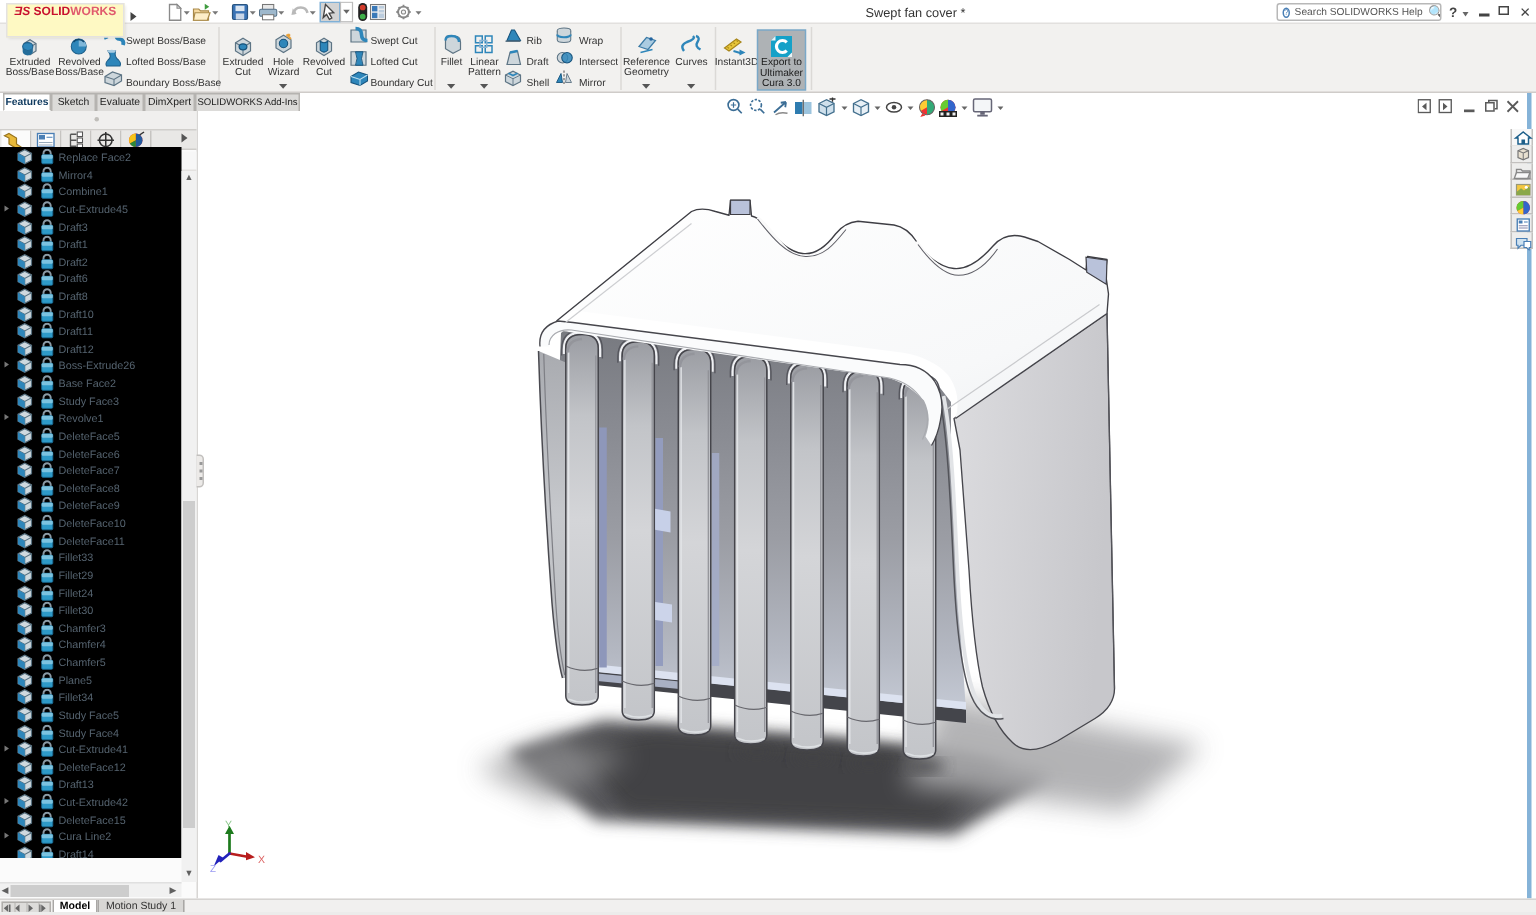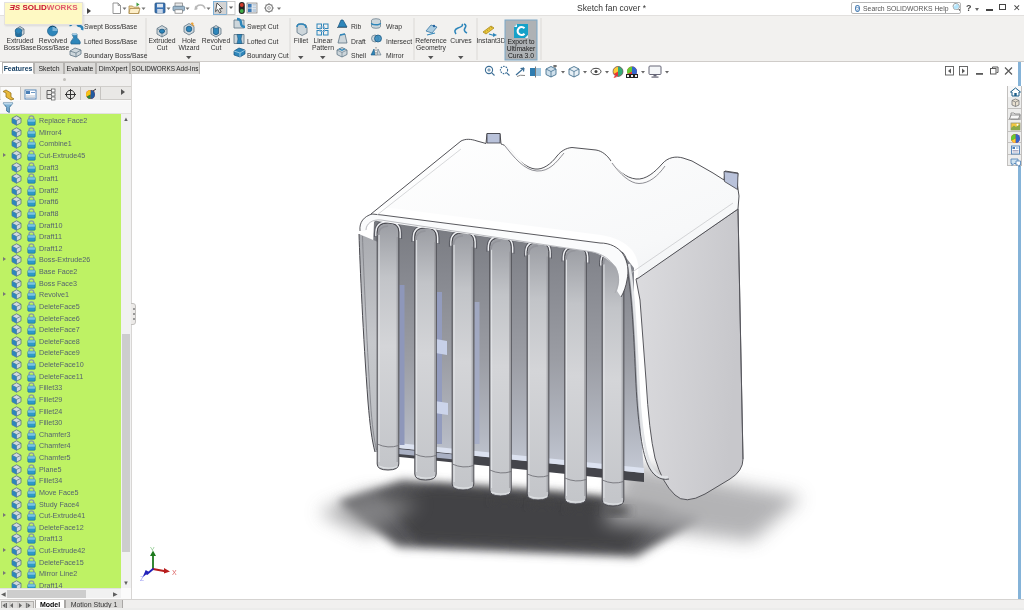--- a/index.html
+++ b/index.html
@@ -22,21 +22,21 @@
 #tabband{position:absolute;left:0;top:62px;width:1024px;height:12px;background:#fff}
 .ctab{position:absolute;top:62px;height:12px;background:#dcdbd9;border:1px solid #b5b3b0;border-bottom:none;font-size:6.9px;color:#222;text-align:center;line-height:11px;white-space:nowrap;overflow:hidden}
 .ctab.sel{background:#fff;color:#0f3a5f;font-weight:bold;border-bottom:1px solid #fff}
 
 #leftpanel{position:absolute;left:0;top:74px;width:132px;height:525px;background:#fbfbfb;border-right:1px solid #d8d6d4}
 #lp-top{position:absolute;left:0;top:0;width:131px;height:12px;background:#f0efee}
 #lp-tabs{position:absolute;left:0;top:12px;width:131px;height:14px;background:#e9e8e6;border-top:1px solid #d0cecb;border-bottom:1px solid #cfcdca}
 .lptab{position:absolute;top:0px;width:20px;height:13px;border-right:1px solid #c6c4c1;background:#e9e8e6}
 .lptab.sel{background:#fbfbfb}
 #lp-filter{position:absolute;left:0;top:27px;width:131px;height:13px;background:#f7f7f7;border-bottom:1px solid #e3e1df}
-#tree{position:absolute;left:0;top:40px;width:121px;height:474px;overflow:hidden;background:#bef264}
+#tree{position:absolute;left:0;top:24px;width:121px;height:474px;overflow:hidden;background:#000000}
 .trow{position:absolute;left:0;width:121px;height:11.6px;font-size:7.2px;color:#55636f;white-space:nowrap}
 .trow .txt{position:absolute;left:39px;top:1px}
 .trow svg{position:absolute}
 .arr{position:absolute;left:3px;top:3px;width:0;height:0;border-top:2.5px solid transparent;border-bottom:2.5px solid transparent;border-left:3.5px solid #777}
 
 #vsb{position:absolute;left:121px;top:40px;width:10px;height:474px;background:#f1f1f1}
 #vsb .thumb{position:absolute;left:1px;top:220px;width:8px;height:218px;background:#cdcdcd}
 #hsb{position:absolute;left:0;top:514px;width:121px;height:10px;background:#f1f1f1;border-top:1px solid #e0e0e0}
 #hsb .thumb{position:absolute;left:7px;top:1px;width:79px;height:8px;background:#cdcdcd}
 .sbarrow{position:absolute;font-size:6px;color:#606060;line-height:10px}
@@ -138,21 +138,21 @@
             <line x1="8.2" y1="5" x2="9.8" y2="5"></line>
             <line x1="1.7" y1="1.7" x2="2.8" y2="2.8"></line>
             <line x1="7.2" y1="7.2" x2="8.3" y2="8.3"></line>
             <line x1="7.2" y1="2.8" x2="8.3" y2="1.7"></line>
             <line x1="1.7" y1="8.3" x2="2.8" y2="7.2"></line>
           </g>
         </g>
   <path d="M169,6.5 l4,0 l-2,2.4 z" fill="#777"></path>
 </svg>
 </div>
-<div id="title">Sketch fan cover *</div>
+<div id="title">Swept fan cover *</div>
 <div id="search">
       <span style="margin-left:3px;width:7px;height:7px;border:1px solid #4a7fb5;border-radius:50%;color:#4a7fb5;font-size:5.5px;line-height:7px;text-align:center">?</span>
       <span style="margin-left:3px">Search SOLIDWORKS Help</span>
       <span style="margin-left:4px;font-size:9px;color:#555">🔍</span>
     </div>
 <div class="abs" style="left:966px;top:3px;font-size:9px;color:#444;font-weight:bold">?</div>
 <div class="caret abs" style="left:975px;top:8px"></div>
 <div class="abs" style="left:986px;top:9px;width:7px;height:2px;background:#444"></div>
 <div class="abs" style="left:999px;top:4px;width:7px;height:6px;border:1px solid #444"></div>
 <div class="abs" style="left:1013px;top:3px;font-size:9px;color:#444">✕</div>
@@ -661,21 +661,21 @@
           </svg>
           <span class="txt">Base Face2</span>
         </div>
 <div class="trow" style="top:163.7px">
           <svg style="left:11px;top:0px" width="12" height="11" viewBox="0 0 12 11">
             <use href="#fcube"></use>
           </svg>
           <svg style="left:26px;top:0px" width="11" height="11" viewBox="0 0 11 11">
             <use href="#flock"></use>
           </svg>
-          <span class="txt">Boss Face3</span>
+          <span class="txt">Study Face3</span>
         </div>
 <div class="trow" style="top:175.3px">
           <div class="arr" style="top:3px"></div>
           <svg style="left:11px;top:0px" width="12" height="11" viewBox="0 0 12 11">
             <use href="#fcube"></use>
           </svg>
           <svg style="left:26px;top:0px" width="11" height="11" viewBox="0 0 11 11">
             <use href="#flock"></use>
           </svg>
           <span class="txt">Revolve1</span>
@@ -824,21 +824,21 @@
           </svg>
           <span class="txt">Fillet34</span>
         </div>
 <div class="trow" style="top:372.8px">
           <svg style="left:11px;top:0px" width="12" height="11" viewBox="0 0 12 11">
             <use href="#fcube"></use>
           </svg>
           <svg style="left:26px;top:0px" width="11" height="11" viewBox="0 0 11 11">
             <use href="#flock"></use>
           </svg>
-          <span class="txt">Move Face5</span>
+          <span class="txt">Study Face5</span>
         </div>
 <div class="trow" style="top:384.5px">
           <svg style="left:11px;top:0px" width="12" height="11" viewBox="0 0 12 11">
             <use href="#fcube"></use>
           </svg>
           <svg style="left:26px;top:0px" width="11" height="11" viewBox="0 0 11 11">
             <use href="#flock"></use>
           </svg>
           <span class="txt">Study Face4</span>
         </div>
@@ -890,21 +890,21 @@
           <span class="txt">DeleteFace15</span>
         </div>
 <div class="trow" style="top:454.2px">
           <div class="arr" style="top:3px"></div>
           <svg style="left:11px;top:0px" width="12" height="11" viewBox="0 0 12 11">
             <use href="#fcube"></use>
           </svg>
           <svg style="left:26px;top:0px" width="11" height="11" viewBox="0 0 11 11">
             <use href="#flock"></use>
           </svg>
-          <span class="txt">Mirror Line2</span>
+          <span class="txt">Cura Line2</span>
         </div>
 <div class="trow" style="top:465.8px">
           <svg style="left:11px;top:0px" width="12" height="11" viewBox="0 0 12 11">
             <use href="#fcube"></use>
           </svg>
           <svg style="left:26px;top:0px" width="11" height="11" viewBox="0 0 11 11">
             <use href="#flock"></use>
           </svg>
           <span class="txt">Draft14</span>
         </div>

